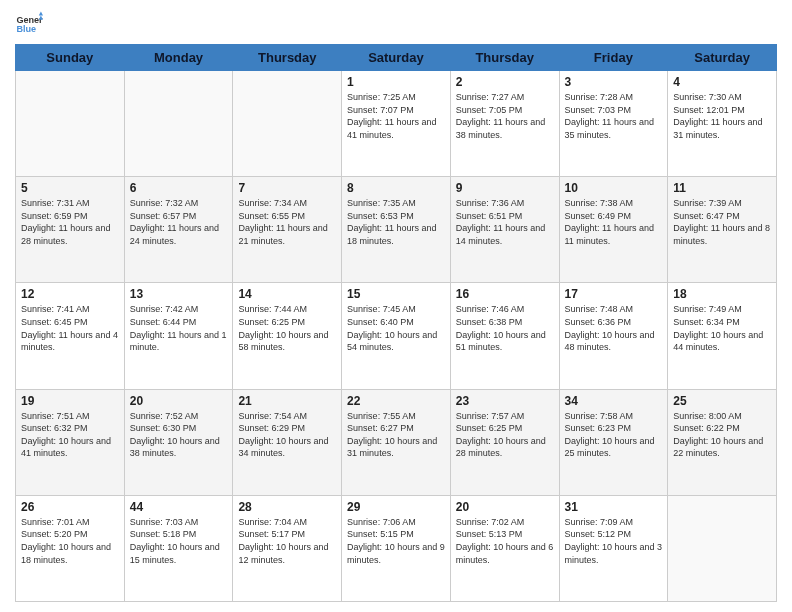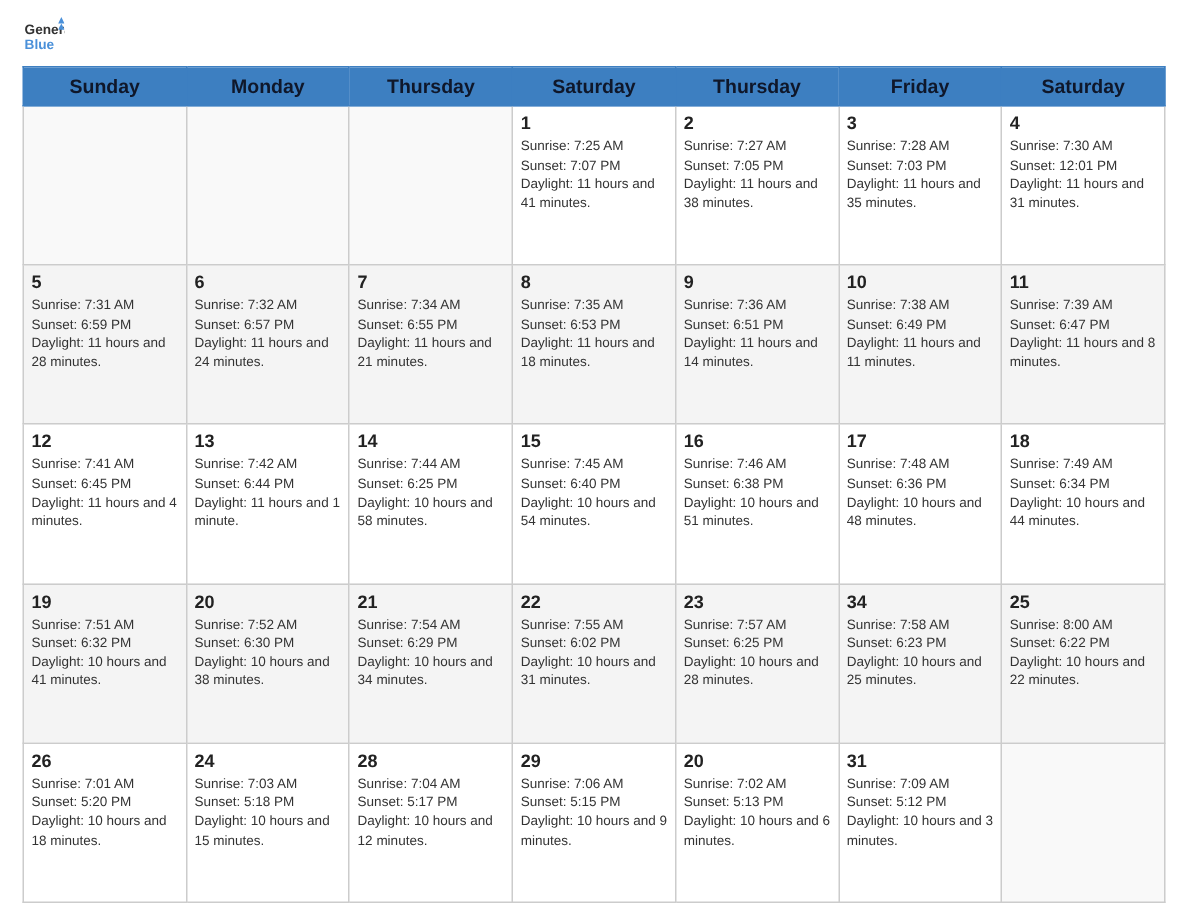--- a/index.html
+++ b/index.html
@@ -255,21 +255,21 @@
           </td>
           <td>
             <div class="day-number">21</div>
             <div class="day-info">Sunrise: 7:54 AM
 Sunset: 6:29 PM
 Daylight: 10 hours and 34 minutes.</div>
           </td>
           <td>
             <div class="day-number">22</div>
             <div class="day-info">Sunrise: 7:55 AM
-Sunset: 6:02 PM
+Sunset: 6:27 PM
 Daylight: 10 hours and 31 minutes.</div>
           </td>
           <td>
             <div class="day-number">23</div>
             <div class="day-info">Sunrise: 7:57 AM
 Sunset: 6:25 PM
 Daylight: 10 hours and 28 minutes.</div>
           </td>
           <td>
             <div class="day-number">34</div>
@@ -285,21 +285,21 @@
           </td>
         </tr>
         <tr>
           <td>
             <div class="day-number">26</div>
             <div class="day-info">Sunrise: 7:01 AM
 Sunset: 5:20 PM
 Daylight: 10 hours and 18 minutes.</div>
           </td>
           <td>
-            <div class="day-number">24</div>
+            <div class="day-number">44</div>
             <div class="day-info">Sunrise: 7:03 AM
 Sunset: 5:18 PM
 Daylight: 10 hours and 15 minutes.</div>
           </td>
           <td>
             <div class="day-number">28</div>
             <div class="day-info">Sunrise: 7:04 AM
 Sunset: 5:17 PM
 Daylight: 10 hours and 12 minutes.</div>
           </td>

